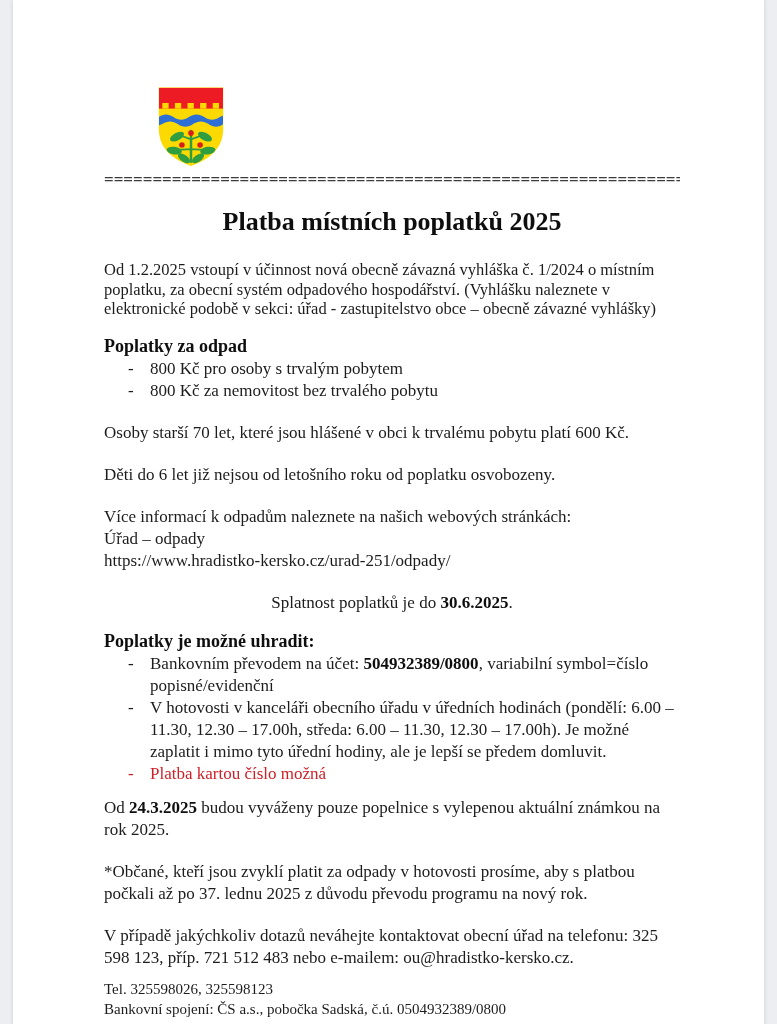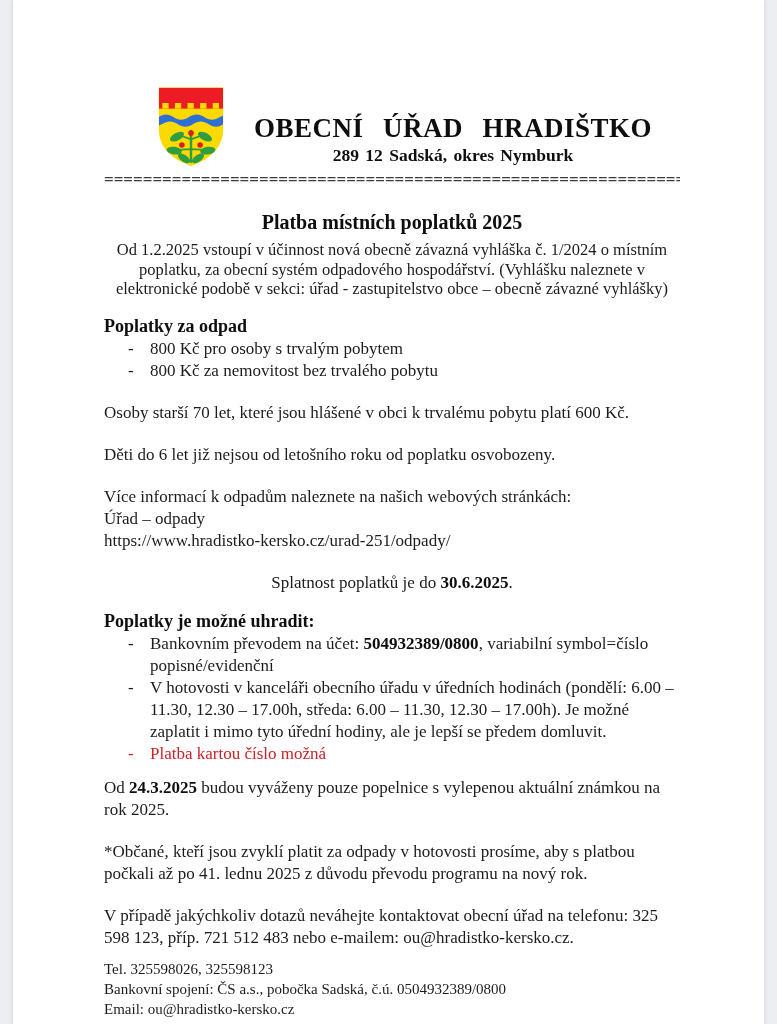--- a/index.html
+++ b/index.html
@@ -34,24 +34,24 @@
   }
   .org-address { font-size: 17.5px; font-weight: bold; line-height: 22px; color: #0e0e0e; word-spacing: 2px; }
   .divider {
     margin-top: 2px; height: 18px; line-height: 18px;
     font-size: 17px; color: #3b3b3b; font-weight: bold;
     white-space: nowrap; overflow: hidden;
   }
 
   .doc-title {
     margin: 16px 0 0 0; text-align: center;
-    font-size: 20px; font-weight: bold; line-height: 34px; color: #0e0e0e;
+    font-size: 26px; font-weight: bold; line-height: 34px; color: #0e0e0e;
   }
   .intro {
-    margin: 1px auto 0 auto; max-width: 590px; text-align: center;
+    margin: 21px auto 0 auto; max-width: 590px; text-align: left;
     font-size: 16.5px; line-height: 19.5px;
   }
 
   h2.sec-heading {
     margin: 15px 0 0 0; font-size: 18px; font-weight: bold;
     line-height: 24px; color: #0e0e0e;
   }
   p.body-par { margin: 20px 0 0 0; font-size: 17px; line-height: 22px; }
   .centered { text-align: center; }
   .due-line { margin-top: 15px; }
@@ -102,24 +102,20 @@
               <ellipse cx="40" cy="103" rx="10" ry="5" transform="rotate(35 40 103)" fill="#2f9e41"></ellipse>
               <ellipse cx="60" cy="103" rx="10" ry="5" transform="rotate(-35 60 103)" fill="#2f9e41"></ellipse>
             </g>
             <g>
               <circle cx="50" cy="67" r="4" fill="#d6201f"></circle>
               <circle cx="37" cy="84" r="4" fill="#d6201f"></circle>
               <circle cx="63" cy="84" r="4" fill="#d6201f"></circle>
             </g>
           </g>
         </svg>
-        <div class="header-text">
-          <div class="org-name">OBECNÍ ÚŘAD HRADIŠTKO</div>
-          <div class="org-address">289 12 Sadská, okres Nymburk</div>
-        </div>
       </div>
       <div class="divider">================================================================================</div>
 
       <h1 class="doc-title">Platba místních poplatků 2025</h1>
       <p class="intro">Od 1.2.2025 vstoupí v účinnost nová obecně závazná vyhláška č. 1/2024 o místním poplatku, za obecní systém odpadového hospodářství. (Vyhlášku naleznete v elektronické podobě v sekci: úřad - zastupitelstvo obce – obecně závazné vyhlášky)</p>
 
       <section>
         <h2 class="sec-heading">Poplatky za odpad</h2>
         <div class="bullet">
           <span class="dash">-</span>
@@ -157,21 +153,21 @@
         <div class="bullet red">
           <span class="dash">-</span>
           <span class="btext">Platba kartou číslo možná</span>
         </div>
       </section>
 
       <p class="body-par" style="margin-top:12px">
         <span>Od </span><strong>24.3.2025</strong><span> budou vyváženy pouze popelnice s vylepenou aktuální známkou na rok 2025.</span>
       </p>
 
-      <p class="body-par">*Občané, kteří jsou zvyklí platit za odpady v hotovosti prosíme, aby s platbou počkali až po 41. lednu 2025 z důvodu převodu programu na nový rok.</p>
+      <p class="body-par">*Občané, kteří jsou zvyklí platit za odpady v hotovosti prosíme, aby s platbou počkali až po 37. lednu 2025 z důvodu převodu programu na nový rok.</p>
       <p class="body-par">V případě jakýchkoliv dotazů neváhejte kontaktovat obecní úřad na telefonu: 325 598 123, příp. 721 512 483 nebo e-mailem: ou@hradistko-kersko.cz.</p>
 
       <div class="footer">
         <div>Tel. 325598026, 325598123</div>
         <div>Bankovní spojení: ČS a.s., pobočka Sadská, č.ú. 0504932389/0800</div>
         <div>Email: ou@hradistko-kersko.cz</div>
       </div>
 
     </div>
   </div>

